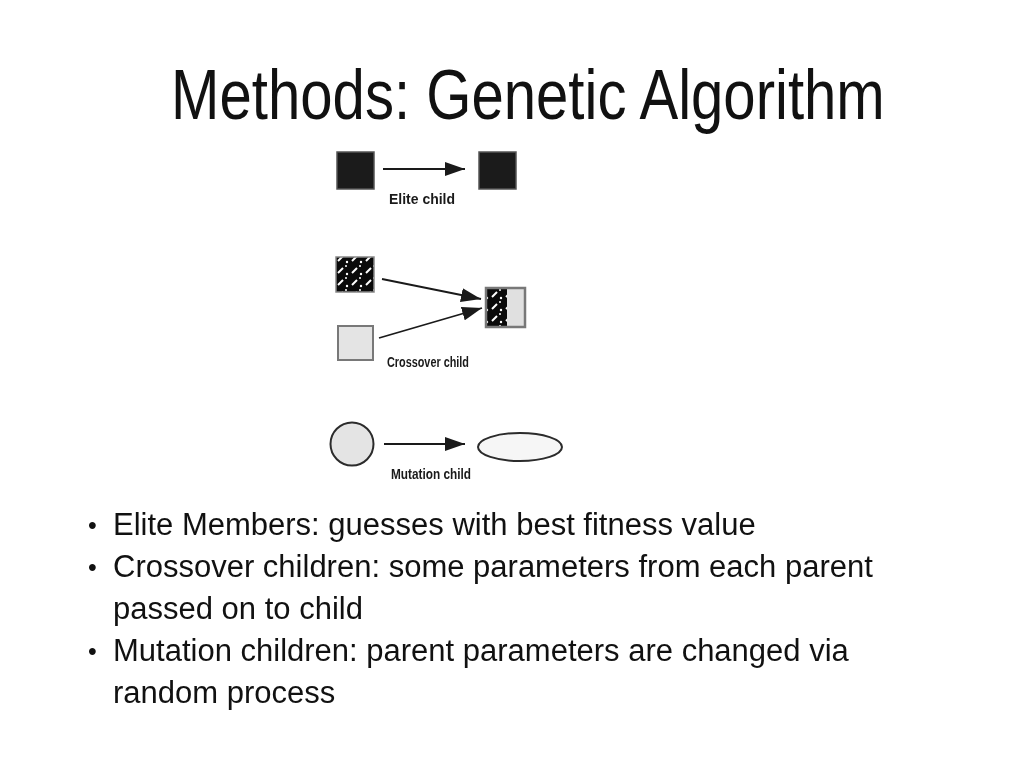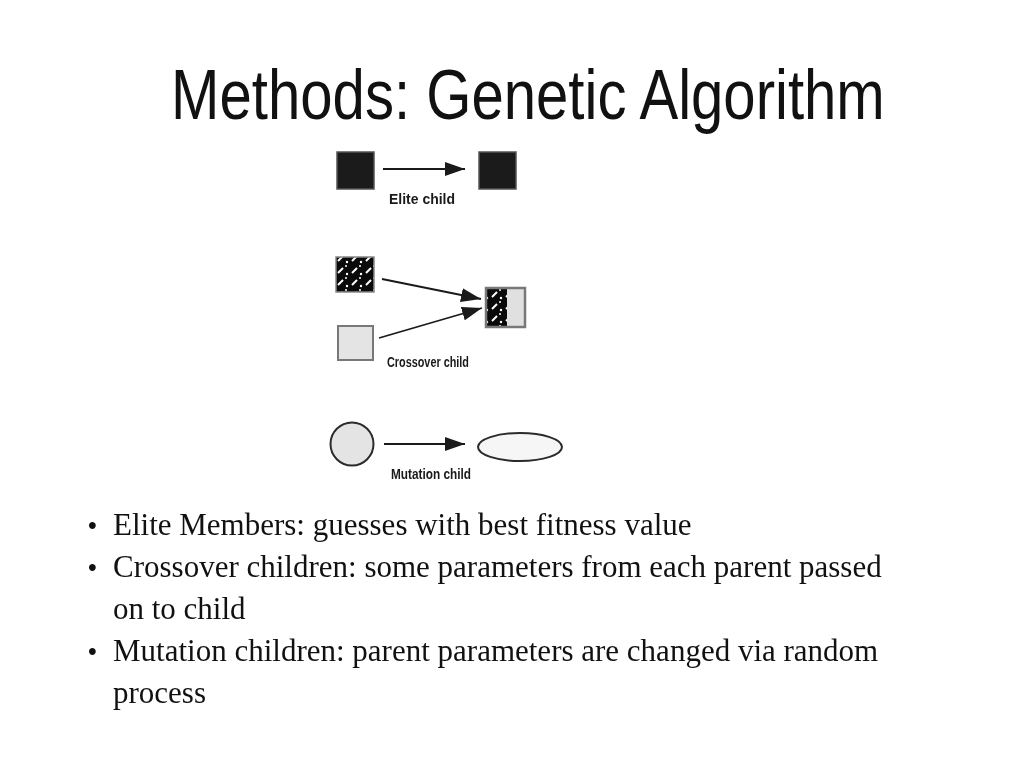--- a/index.html
+++ b/index.html
@@ -58,21 +58,20 @@
     color: #111111;
   }
   .bullet-dot {
     flex: 0 0 25px;
     width: 25px;
     font-size: 25px;
     line-height: 42px;
   }
   .bullet-text {
     width: 800px;
-    font-family: Liberation Serif, serif;
   }
 </style>
 </head>
 <body>
 
 <div class="slide">
 
   <div class="title">
     <span class="condense">Methods: Genetic Algorithm</span>
   </div>

